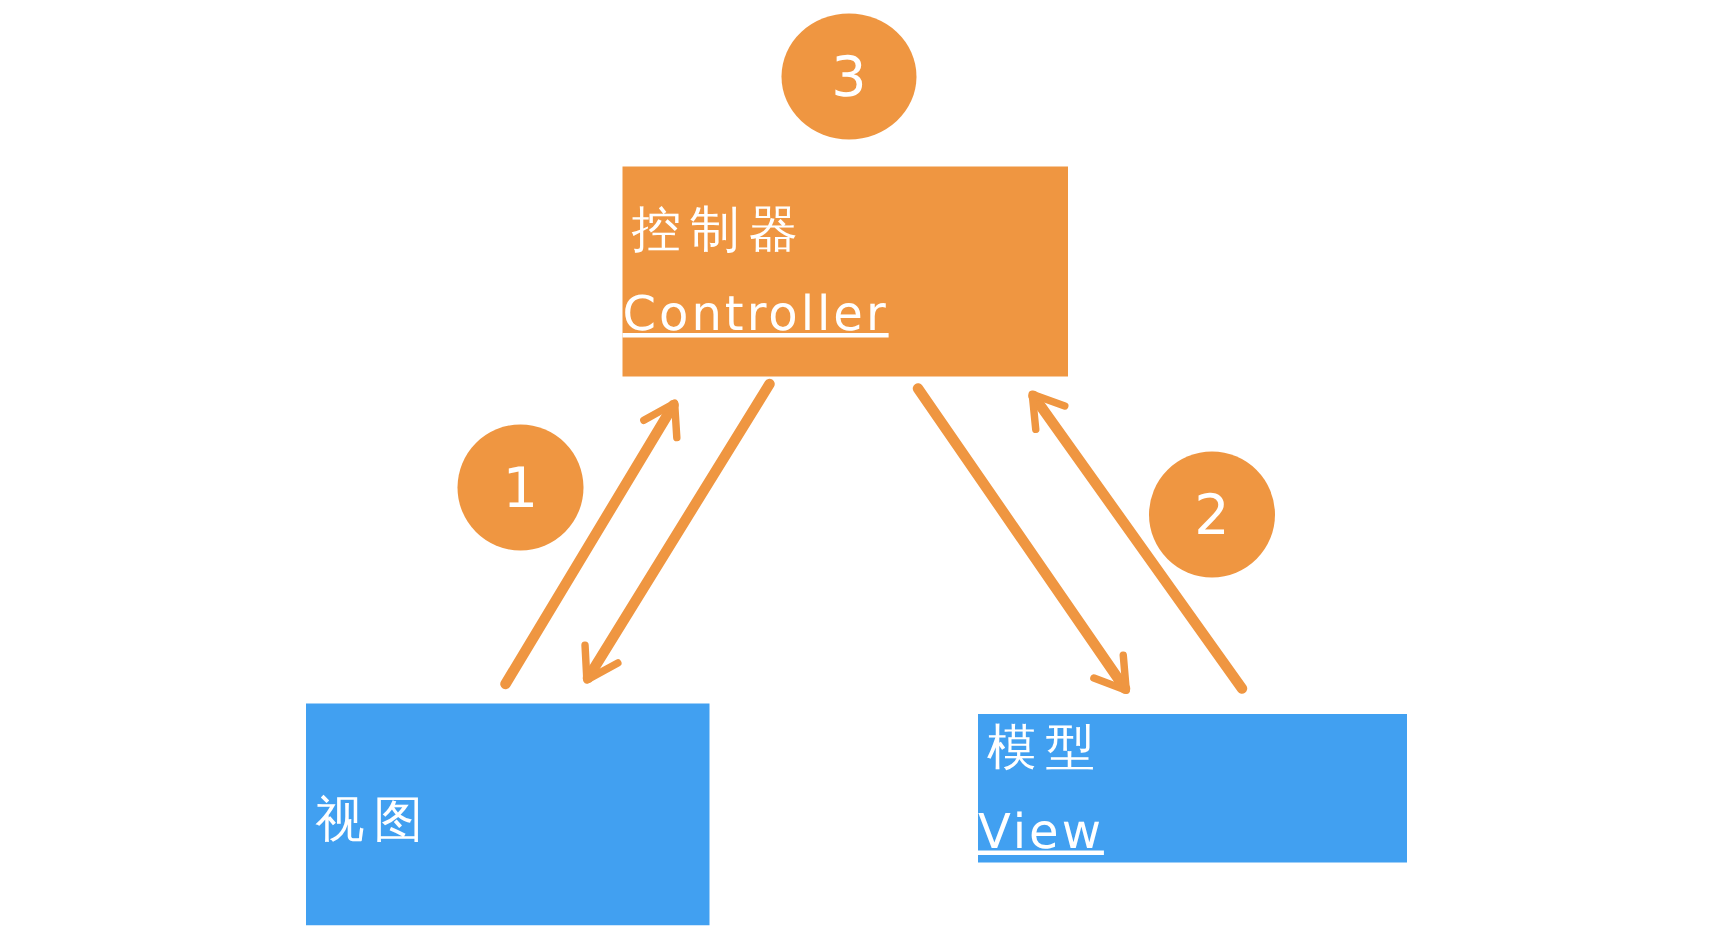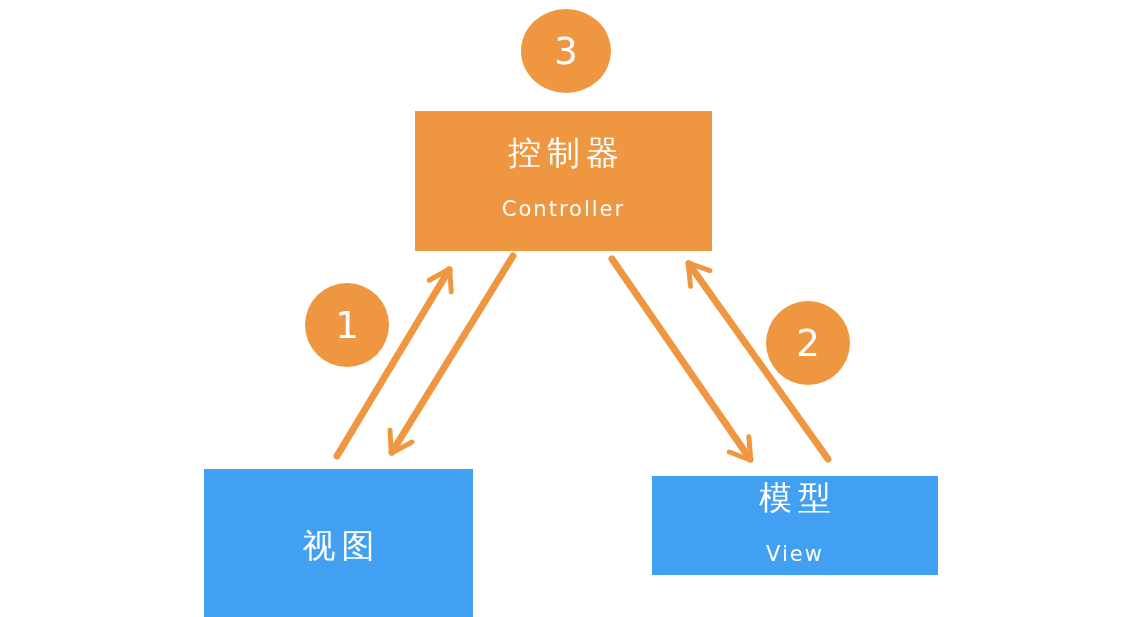--- a/index.html
+++ b/index.html
@@ -19,38 +19,39 @@
     position: absolute;
     left: 0;
     top: 0;
     width: 1142px;
     height: 617px;
   }
   .node {
     position: absolute;
     display: flex;
     flex-direction: column;
-    align-items: center;
+    align-items: flex-start;
     justify-content: center;
     gap: 16px;
     color: #ffffff;
     text-align: center;
   }
   .node .label-zh {
     font-size: 33px;
     line-height: 40px;
     letter-spacing: 6px;
     text-indent: 6px; 
     white-space: nowrap;
   }
   .node .label-en {
-    font-size: 21px;
+    font-size: 32px;
     line-height: 40px;
     letter-spacing: 2px;
     white-space: nowrap;
+    text-decoration: underline;
   }
   .node-controller {
     left: 415px; top: 111px;
     width: 297px; height: 140px;
     background: #EF9641;
   }
   .node-view {
     left: 204px; top: 469px;
     width: 269px; height: 154px;
     background: #41A0F1;

